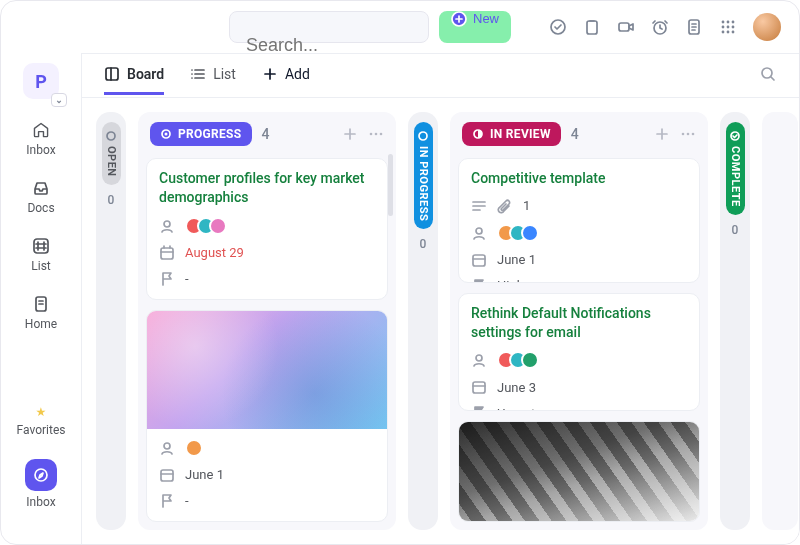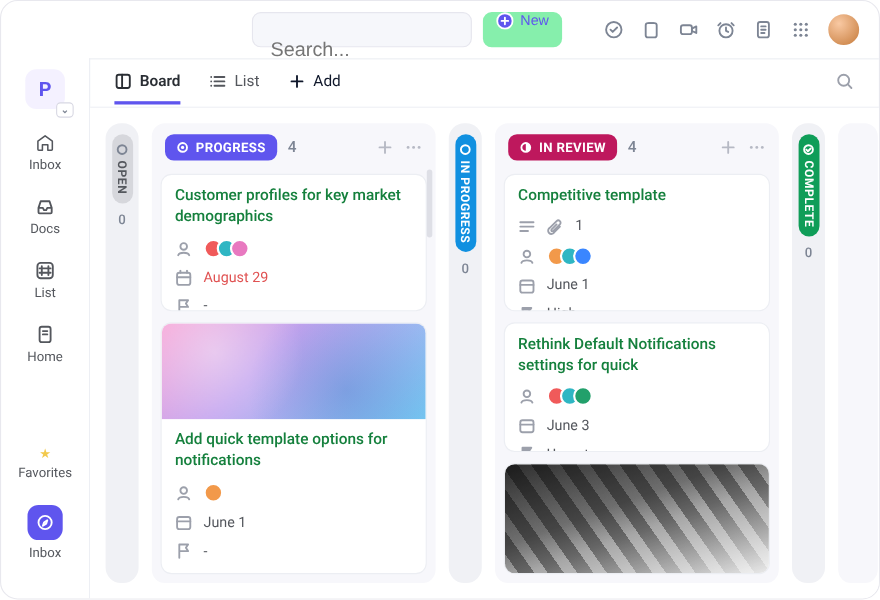--- a/index.html
+++ b/index.html
@@ -338,21 +338,20 @@
                 </svg>
               </span>
             <span>-</span>
           </div>
         </div>
       </div>
 
       <div class="card">
         <div class="cover paint"></div>
         <div class="card-body">
-          <div class="card-title">Add quick template options for notifications</div>
           <div class="row">
             <span class="muted-icon">
                 <svg class="i">
                   <circle cx="8" cy="6" r="3"></circle>
                   <path d="M3 14c1-3 9-3 10 0"></path>
                 </svg>
               </span>
             <span class="assignees">
                 <span class="a orange"></span>
               </span>
@@ -454,21 +453,21 @@
                   <path d="M4 2v12M4 2h8l-2 3 2 3H4"></path>
                 </svg>
               </span>
             <span>High</span>
           </div>
         </div>
       </div>
 
       <div class="card">
         <div class="card-body">
-          <div class="card-title">Rethink Default Notifications settings for quick</div>
+          <div class="card-title">Rethink Default Notifications settings for email</div>
           <div class="row">
             <span class="muted-icon">
                 <svg class="i">
                   <circle cx="8" cy="6" r="3"></circle>
                   <path d="M3 14c1-3 9-3 10 0"></path>
                 </svg>
               </span>
             <span class="assignees">
                 <span class="a red"></span>
                 <span class="a cyan"></span>

